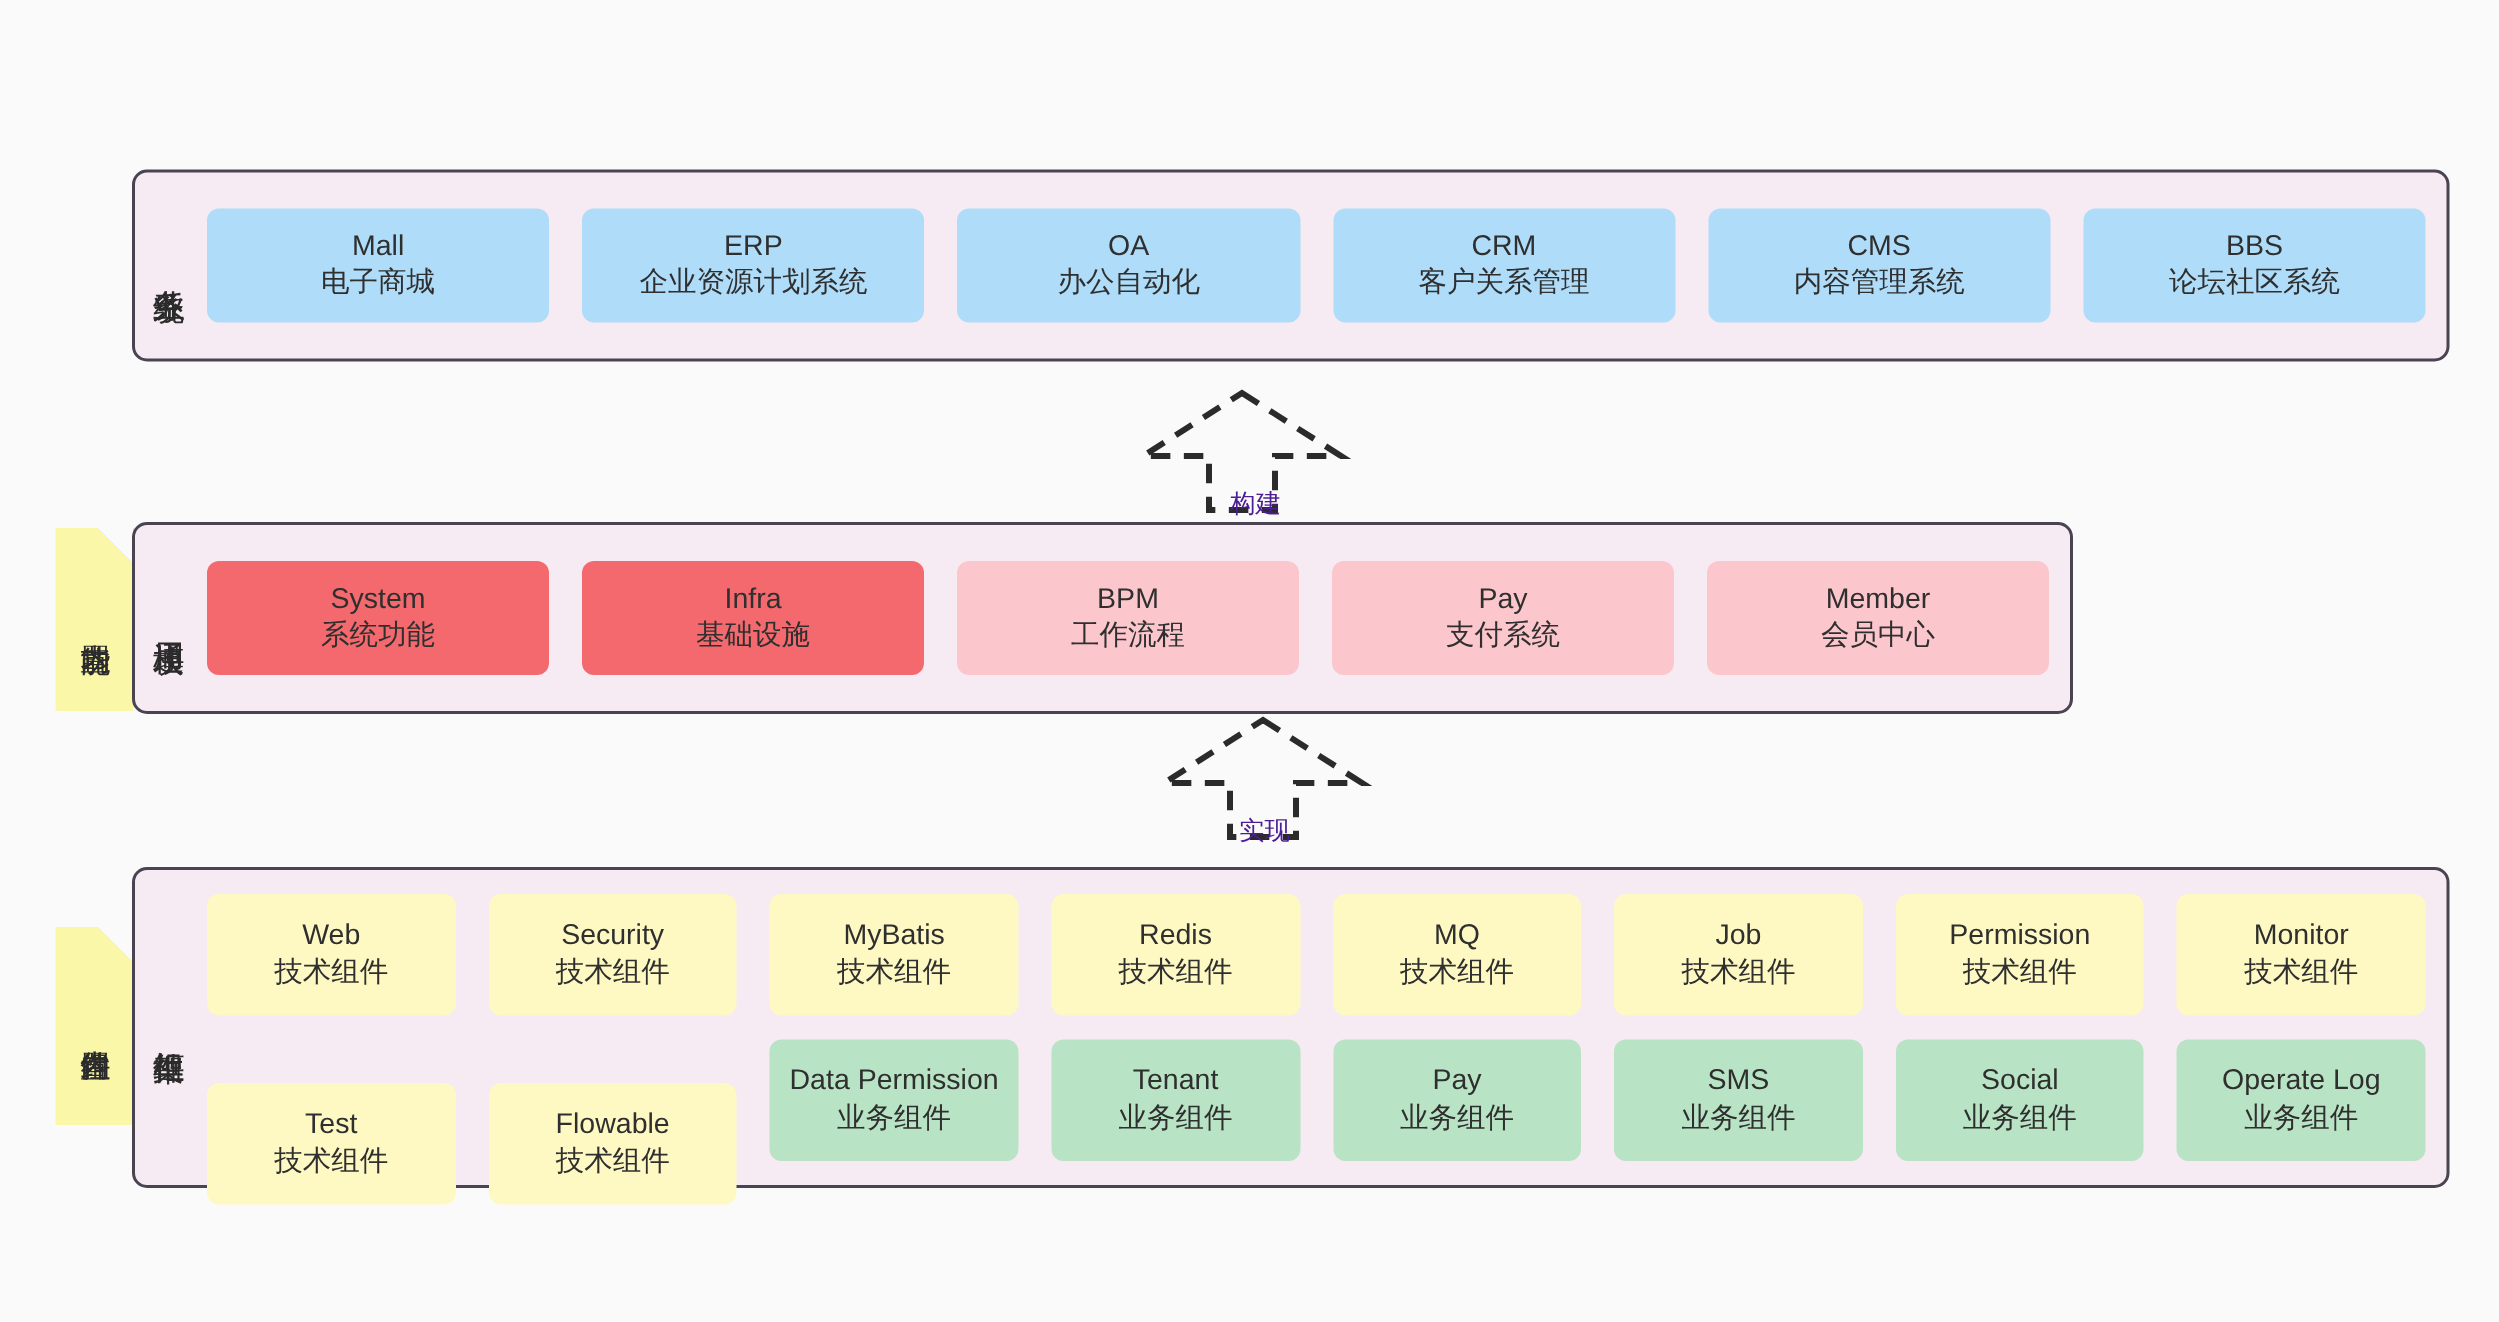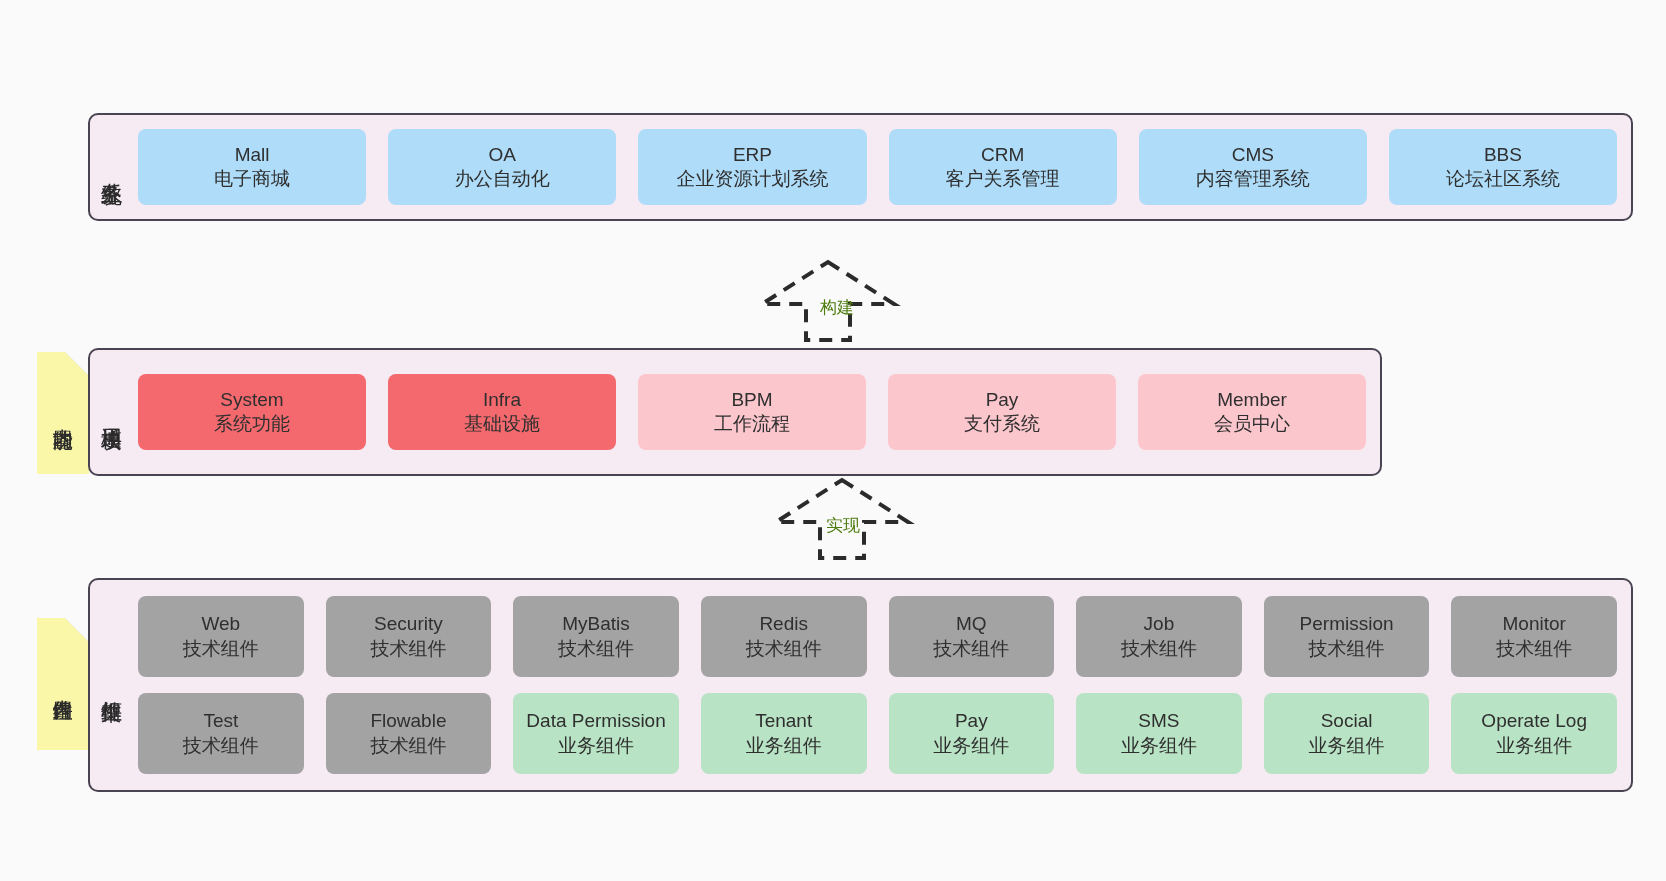--- a/index.html
+++ b/index.html
@@ -73,25 +73,25 @@
     line-height: 1.28;
     padding: 6px 4px;
   }
   .card .en { white-space: normal; }
   .card .cn { white-space: nowrap; }
 
   
   .c-blue        { background: #aedcf9; }
   .c-red         { background: #f4696e; }
   .c-pink        { background: #fcc6cd; }
-  .c-green       { background: #a3a3a3; }
+  .c-green       { background: #fef9c3; margin-top: 29px; }
   .c-lightgreen  { background: #b9e3c5; }
 
   
-  #layer-business  { left: 88px;  top: 113px; width: 1545px; height: 108px; }
+  #layer-business  { left: 88px;  top: 113px; width: 1545px; height: 128px; }
   #layer-common    { left: 88px;  top: 348px; width: 1294px; height: 128px; }
   #layer-framework { left: 88px;  top: 578px; width: 1545px; height: 214px; }
 
   #layer-business .card,
   #layer-common  .card { height: 76px; }
   #layer-framework .card { height: 81px; }
 
   
   .note {
     position: absolute;
@@ -124,50 +124,51 @@
   }
   #note-functions  { left: 37px; top: 352px; width: 52px; height: 122px; }
   #note-components { left: 37px; top: 618px; width: 52px; height: 132px; }
 
   
   .arrow-group { position: absolute; }
   .arrow-group svg { display: block; overflow: visible; }
   .arrow-label {
     position: absolute;
     font-size: 17px;
-    color: #4d7c0f;
+    color: #4c1d95;
     background: transparent;
     white-space: nowrap;
     line-height: 1;
+    margin-top: 28px;
   }
   #arrow-build  { left: 758px; top: 258px; width: 140px; height: 86px; }
   #arrow-build .arrow-label  { left: 62px; top: 41px; }
   #arrow-impl   { left: 772px; top: 476px; width: 140px; height: 86px; }
   #arrow-impl  .arrow-label  { left: 54px; top: 41px; }
 </style>
 </head>
 <body>
 
 <div id="canvas">
 
   <div class="layer" id="layer-business">
     <div class="layer-title">业务系统</div>
     <div class="layer-body">
       <div class="row" id="business-row">
           <div class="card c-blue">
             <div class="en">Mall</div>
             <div class="cn">电子商城</div>
           </div>
           <div class="card c-blue">
+            <div class="en">ERP</div>
+            <div class="cn">企业资源计划系统</div>
+          </div>
+          <div class="card c-blue">
             <div class="en">OA</div>
             <div class="cn">办公自动化</div>
-          </div>
-          <div class="card c-blue">
-            <div class="en">ERP</div>
-            <div class="cn">企业资源计划系统</div>
           </div>
           <div class="card c-blue">
             <div class="en">CRM</div>
             <div class="cn">客户关系管理</div>
           </div>
           <div class="card c-blue">
             <div class="en">CMS</div>
             <div class="cn">内容管理系统</div>
           </div>
           <div class="card c-blue">

